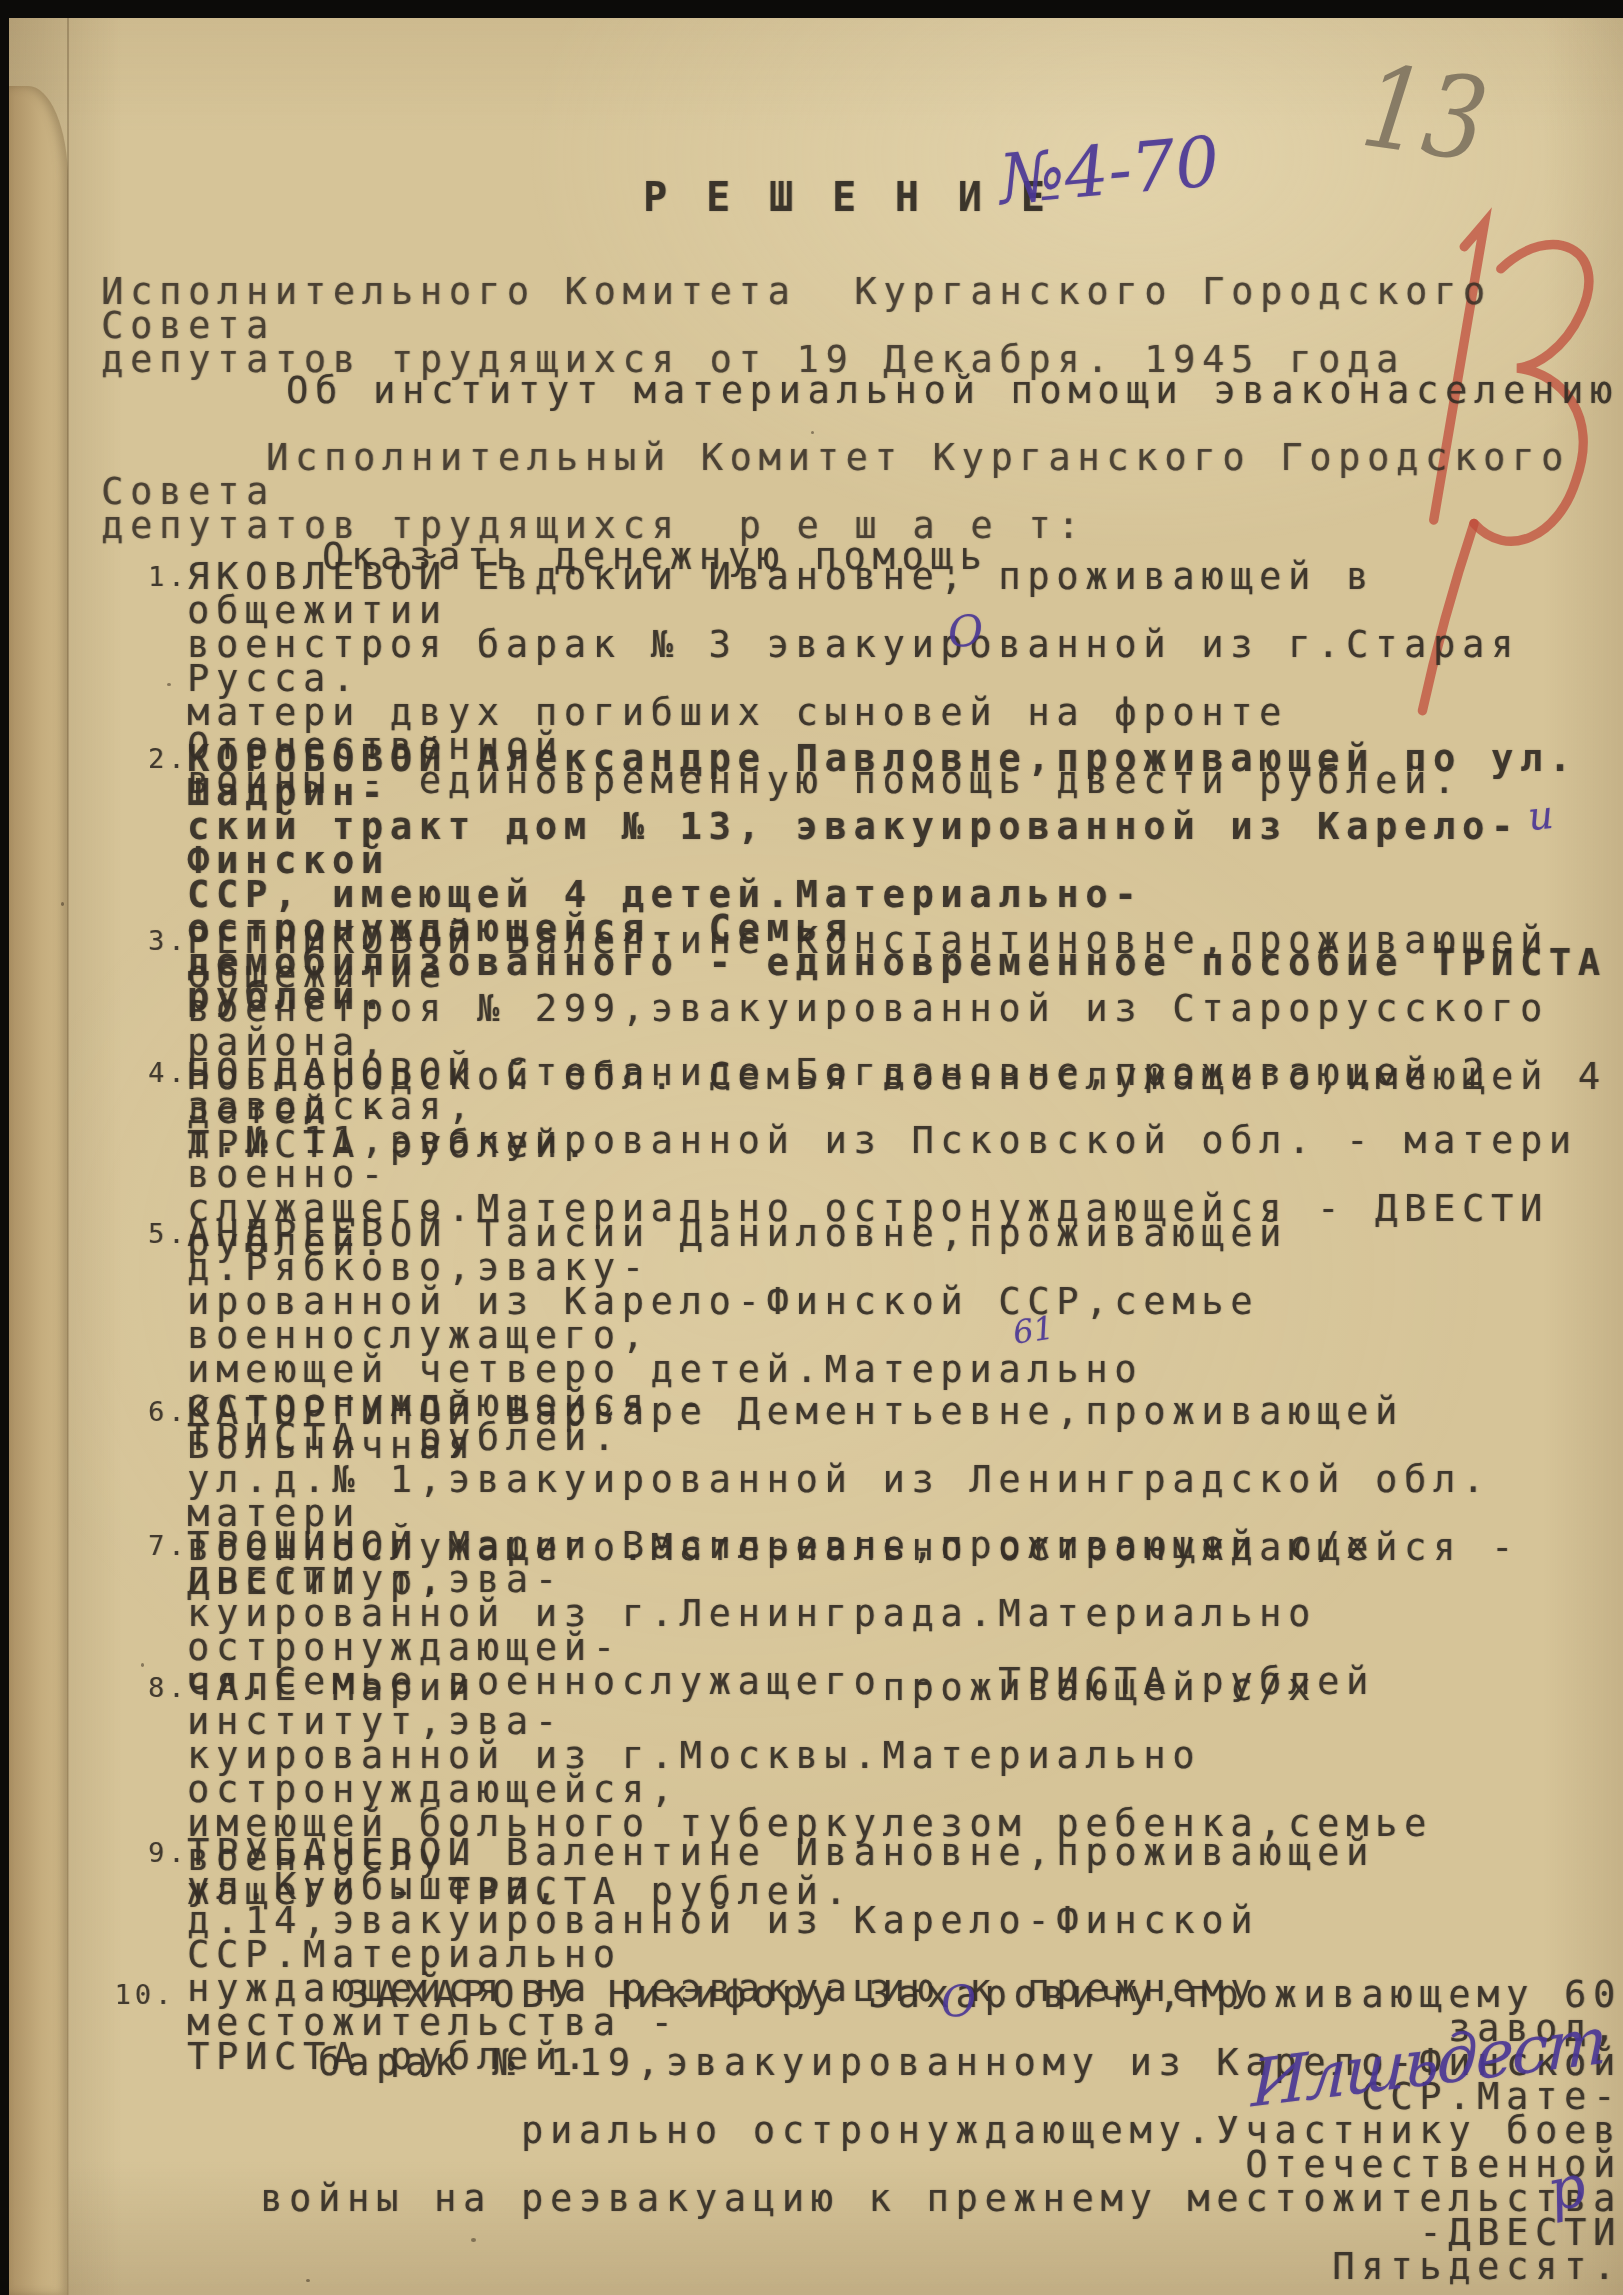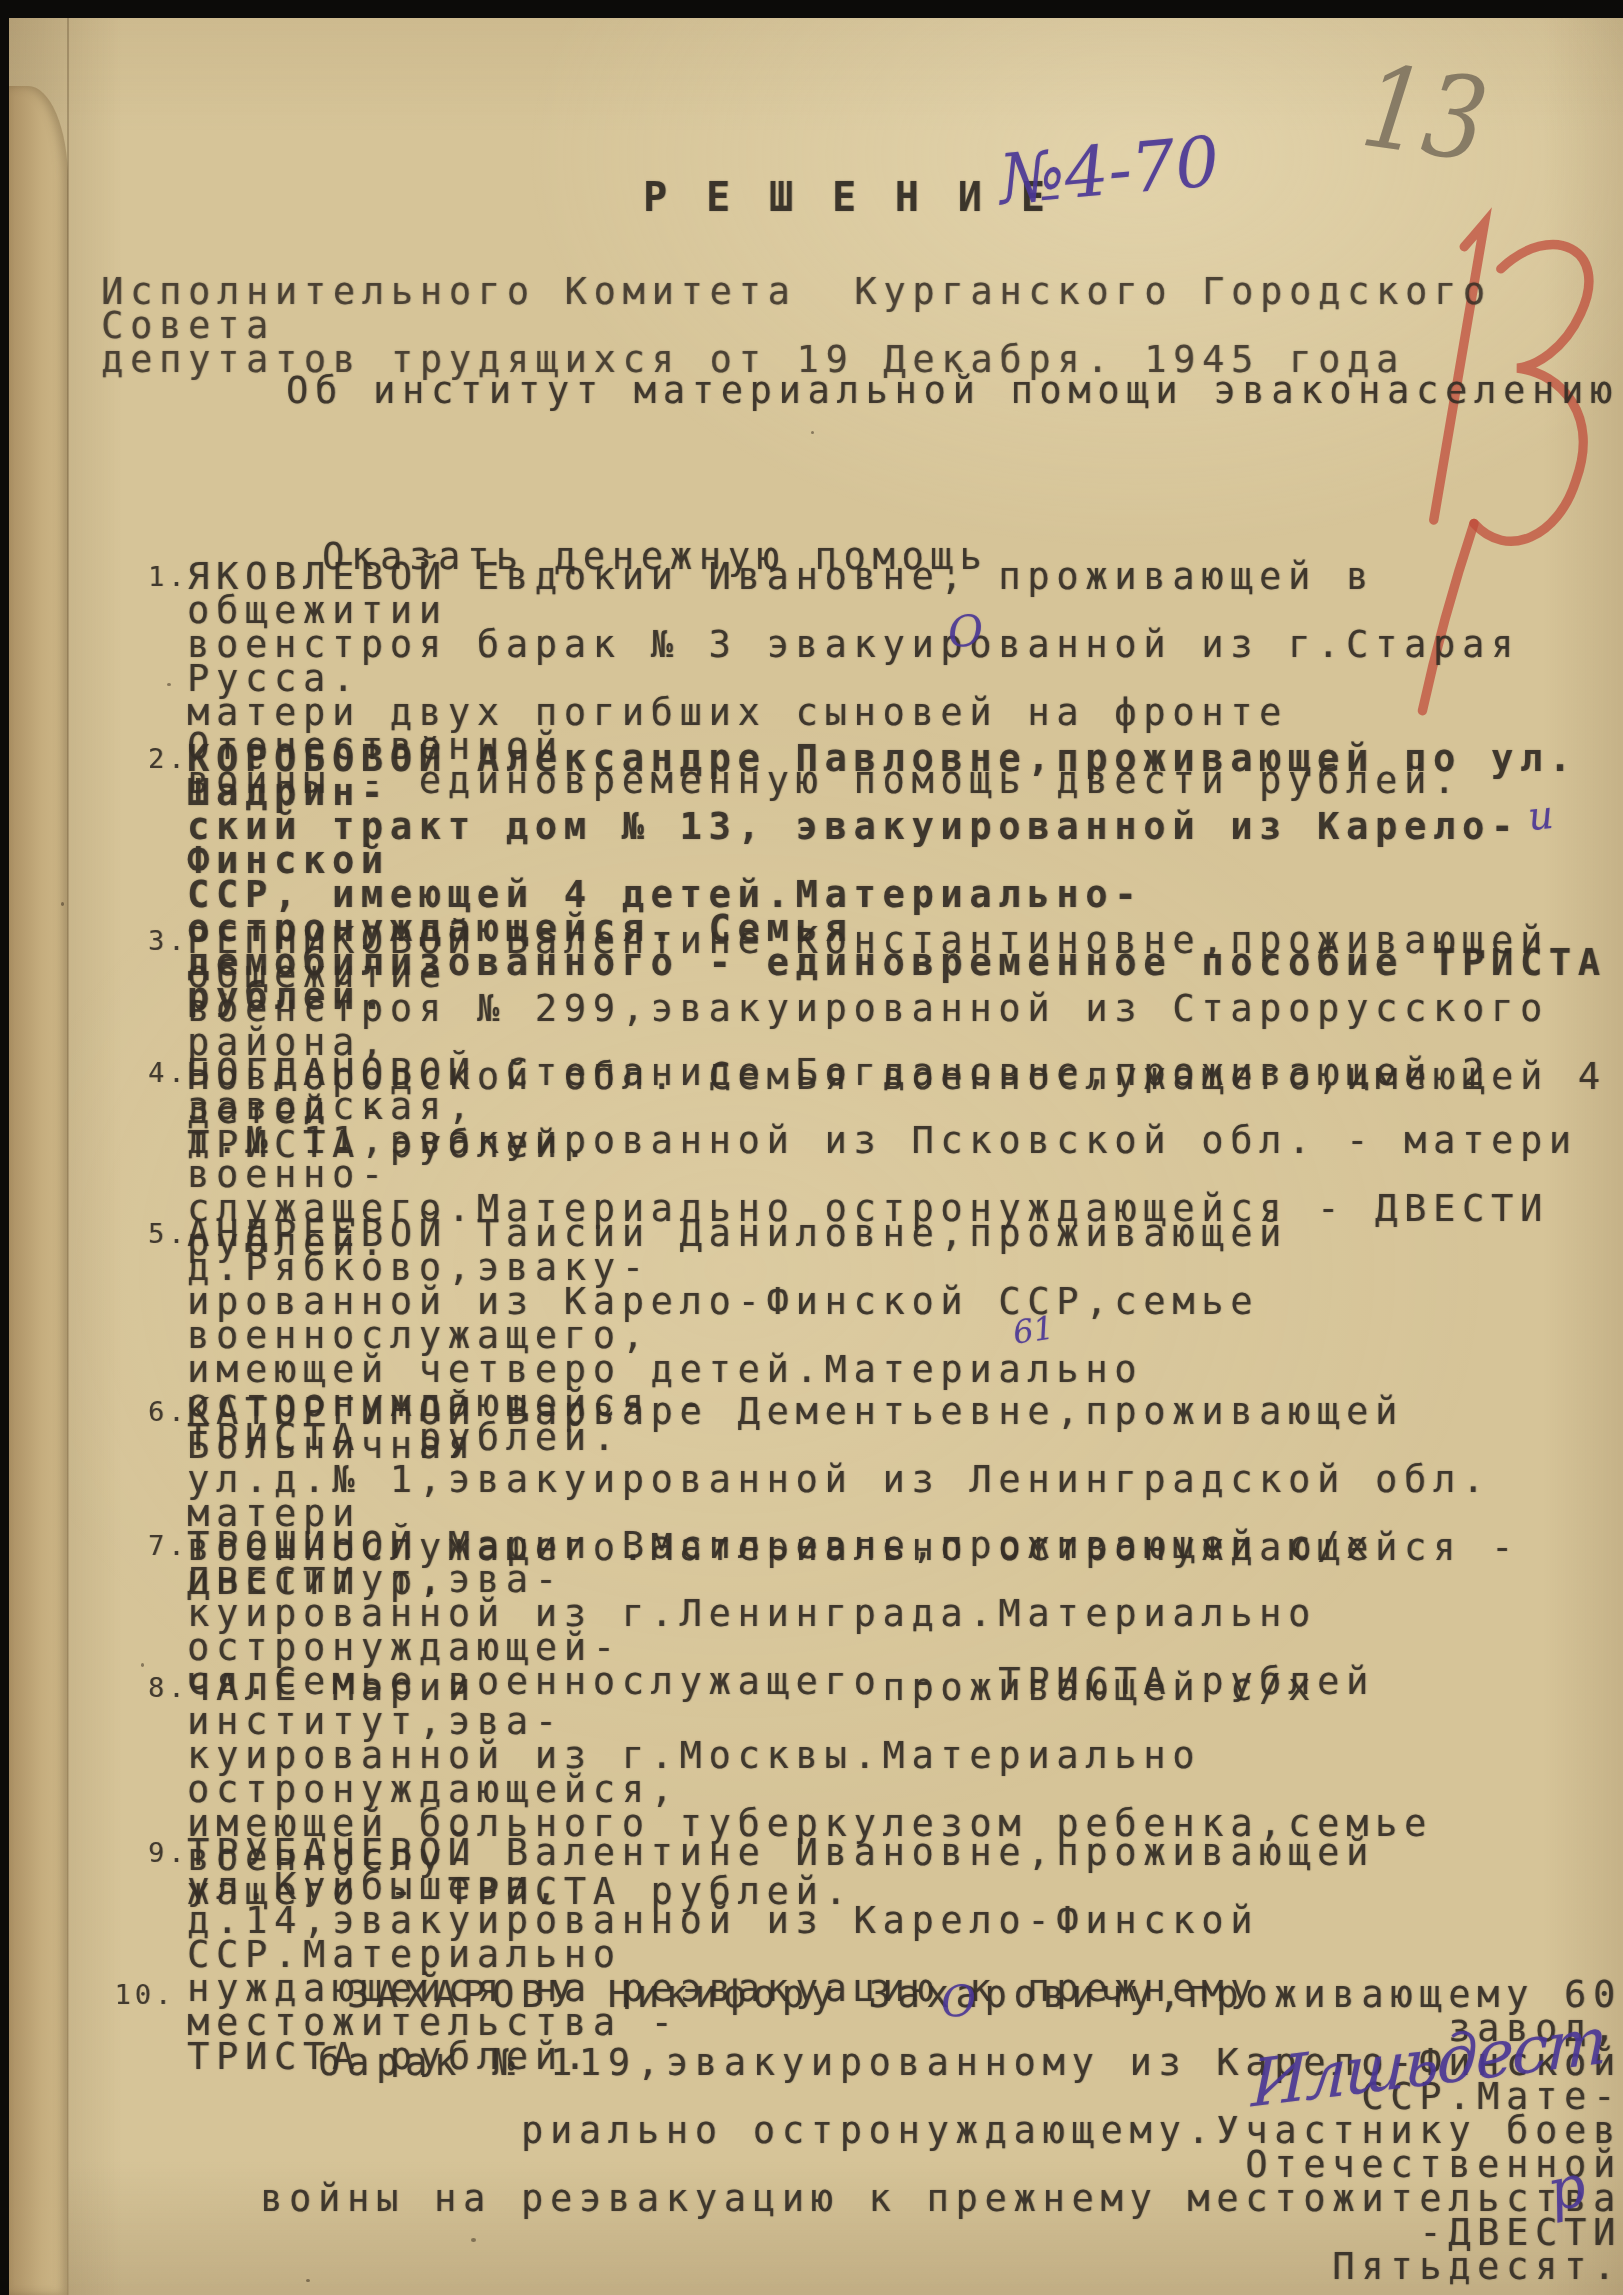--- a/index.html
+++ b/index.html
@@ -96,20 +96,22 @@
   </div>
 
   <div class="tw title" style="left:643px;top:180px;">Р Е Ш Е Н И Е</div>
   <div class="hw" style="left:996px;top:140px;font-size:69px;transform:rotate(-5deg);transform-origin:top left;">№4-70</div>
 
   <div class="tw faint" style="left:101px;top:275px;">Исполнительного Комитета  Курганского Городского Совета
 депутатов трудящихся от 19 Декабря. 1945 года</div>
 
   <div class="tw" style="left:286px;top:374px;">Об институт материальной помощи эваконаселению</div>
 
+  <div class="tw faint indent1" style="left:101px;top:441px;">Исполнительный Комитет Курганского Городского  Совета
+депутатов трудящихся  р е ш а е т:</div>
 
   <div class="tw" style="left:322px;top:540px;">Оказать денежную помощь</div>
 
   <div class="item" style="top:560px;">
     <span class="num">1.</span>
     <div class="tw body" style="position:relative;">ЯКОВЛЕВОЙ Евдокии Ивановне, проживающей в общежитии
 военстроя барак № 3 эвакуированной из г.Старая Русса.
 матери двух погибших сыновей на фронте Отечественной
 войны - единовременную помощь двести рублей.</div>
   </div>

